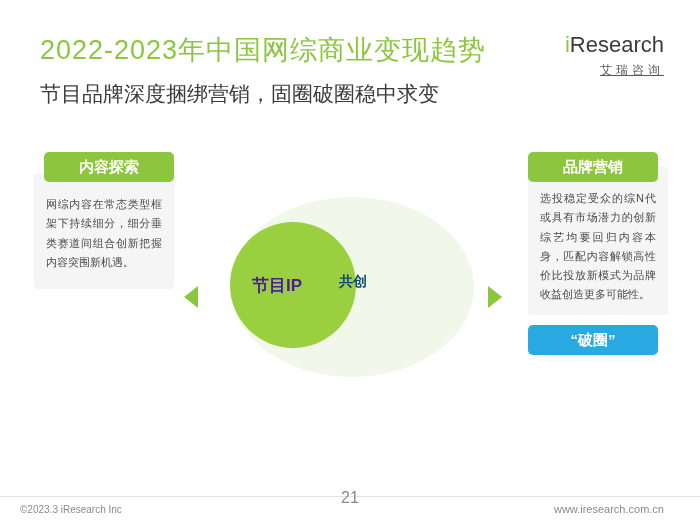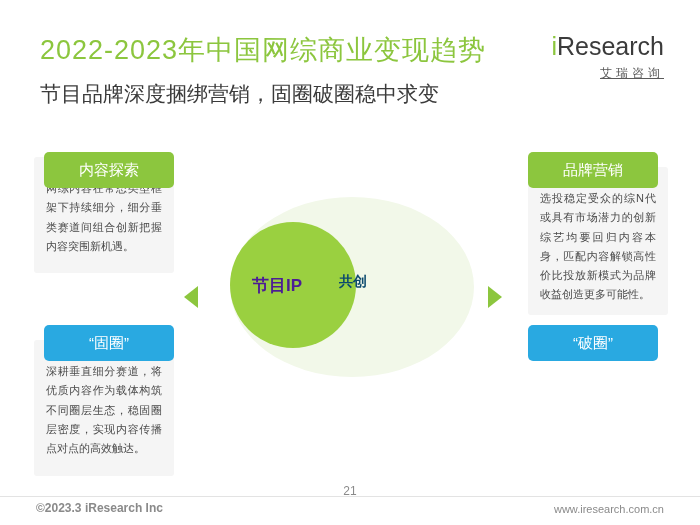--- a/index.html
+++ b/index.html
@@ -37,21 +37,21 @@
     color: #3b3b3b;
     white-space: nowrap;
   }
   .logo {
     position: absolute;
     right: 36px;
     top: 34px;
     text-align: right;
   }
   .logo-word {
-    font-size: 25px;
+    font-size: 22px;
     color: #3b3b3b;
     line-height: 1;
     white-space: nowrap;
   }
   .logo-word .i { color: #8cc63e; }
   .logo-cn {
     font-size: 12px;
     color: #5a5a5a;
     letter-spacing: 4px;
     margin-top: 6px;
@@ -125,45 +125,45 @@
     border-right: 14px solid #8cc63e;
   }
   .arrow.right {
     left: 488px;
     border-left: 14px solid #8cc63e;
   }
 
   
   .badge {
     position: absolute;
-    height: 36px;
+    height: 30px;
     border-radius: 5px;
     display: flex;
     align-items: center;
     justify-content: center;
     color: #ffffff;
     font-size: 15px;
-    font-weight: normal;
+    font-weight: bold;
     z-index: 4;
   }
   .card-box {
     position: absolute;
     background: #f5f5f5;
     border-radius: 3px;
     padding: 22px 12px 12px 12px;
     box-sizing: border-box;
     font-size: 11px;
     line-height: 1.75;
     color: #4a4a4a;
     text-align: justify;
   }
 
   
   .badge-tl { left: 44px;  top: 152px; width: 130px; background: #8cc63e; }
-  .box-tl   { left: 34px;  top: 157px; width: 140px; height: 116px; }
+  .box-tl   { left: 34px;  top: 173px; width: 140px; height: 116px; }
 
   .badge-bl { left: 44px;  top: 325px; width: 130px; background: #29a9e1; }
   .box-bl   { left: 34px;  top: 340px; width: 140px; height: 136px; }
 
   
   .badge-tr { left: 528px; top: 152px; width: 130px; background: #8cc63e; }
   .box-tr   { left: 528px; top: 167px; width: 140px; height: 148px; }
 
   .badge-br { left: 528px; top: 325px; width: 130px; background: #29a9e1; }
   .box-br   { left: 528px; top: 340px; width: 140px; height: 152px; }
@@ -172,32 +172,31 @@
   .footer-line {
     position: absolute;
     left: 0;
     right: 0;
     bottom: 28px;
     height: 1px;
     background: #e3e3e3;
   }
   .footer-left {
     position: absolute;
-    left: 36px;
+    left: 20px;
     bottom: 10px;
-    font-size: 12px;
+    font-size: 10px;
     color: #8a8a8a;
-    font-weight: bold;
   }
   .footer-page {
     position: absolute;
     left: 50%;
     transform: translateX(-50%);
-    bottom: 27px;
-    font-size: 12px;
+    bottom: 18px;
+    font-size: 16px;
     color: #8a8a8a;
   }
   .footer-right {
     position: absolute;
     right: 36px;
     bottom: 10px;
     font-size: 11px;
     color: #8a8a8a;
   }
 </style>
@@ -224,22 +223,20 @@
 
   <div class="arrow left"></div>
   <div class="arrow right"></div>
 
   <div class="card-box box-tl">网综内容在常态类型框架下持续细分，细分垂类赛道间组合创新把握内容突围新机遇。</div>
   <div class="badge badge-tl">内容探索</div>
 
   <div class="card-box box-tr">选投稳定受众的综N代或具有市场潜力的创新综艺均要回归内容本身，匹配内容解锁高性价比投放新模式为品牌收益创造更多可能性。</div>
   <div class="badge badge-tr">品牌营销</div>
 
-  <div class="card-box box-bl">深耕垂直细分赛道，将优质内容作为载体构筑不同圈层生态，稳固圈层密度，实现内容传播点对点的高效触达。</div>
-  <div class="badge badge-bl">“固圈”</div>
 
   <div class="badge badge-br">“破圈”</div>
 
   <div class="footer-line"></div>
   <div class="footer-left">©2023.3 iResearch Inc</div>
   <div class="footer-page">21</div>
   <div class="footer-right">www.iresearch.com.cn</div>
 
 </div>
 

